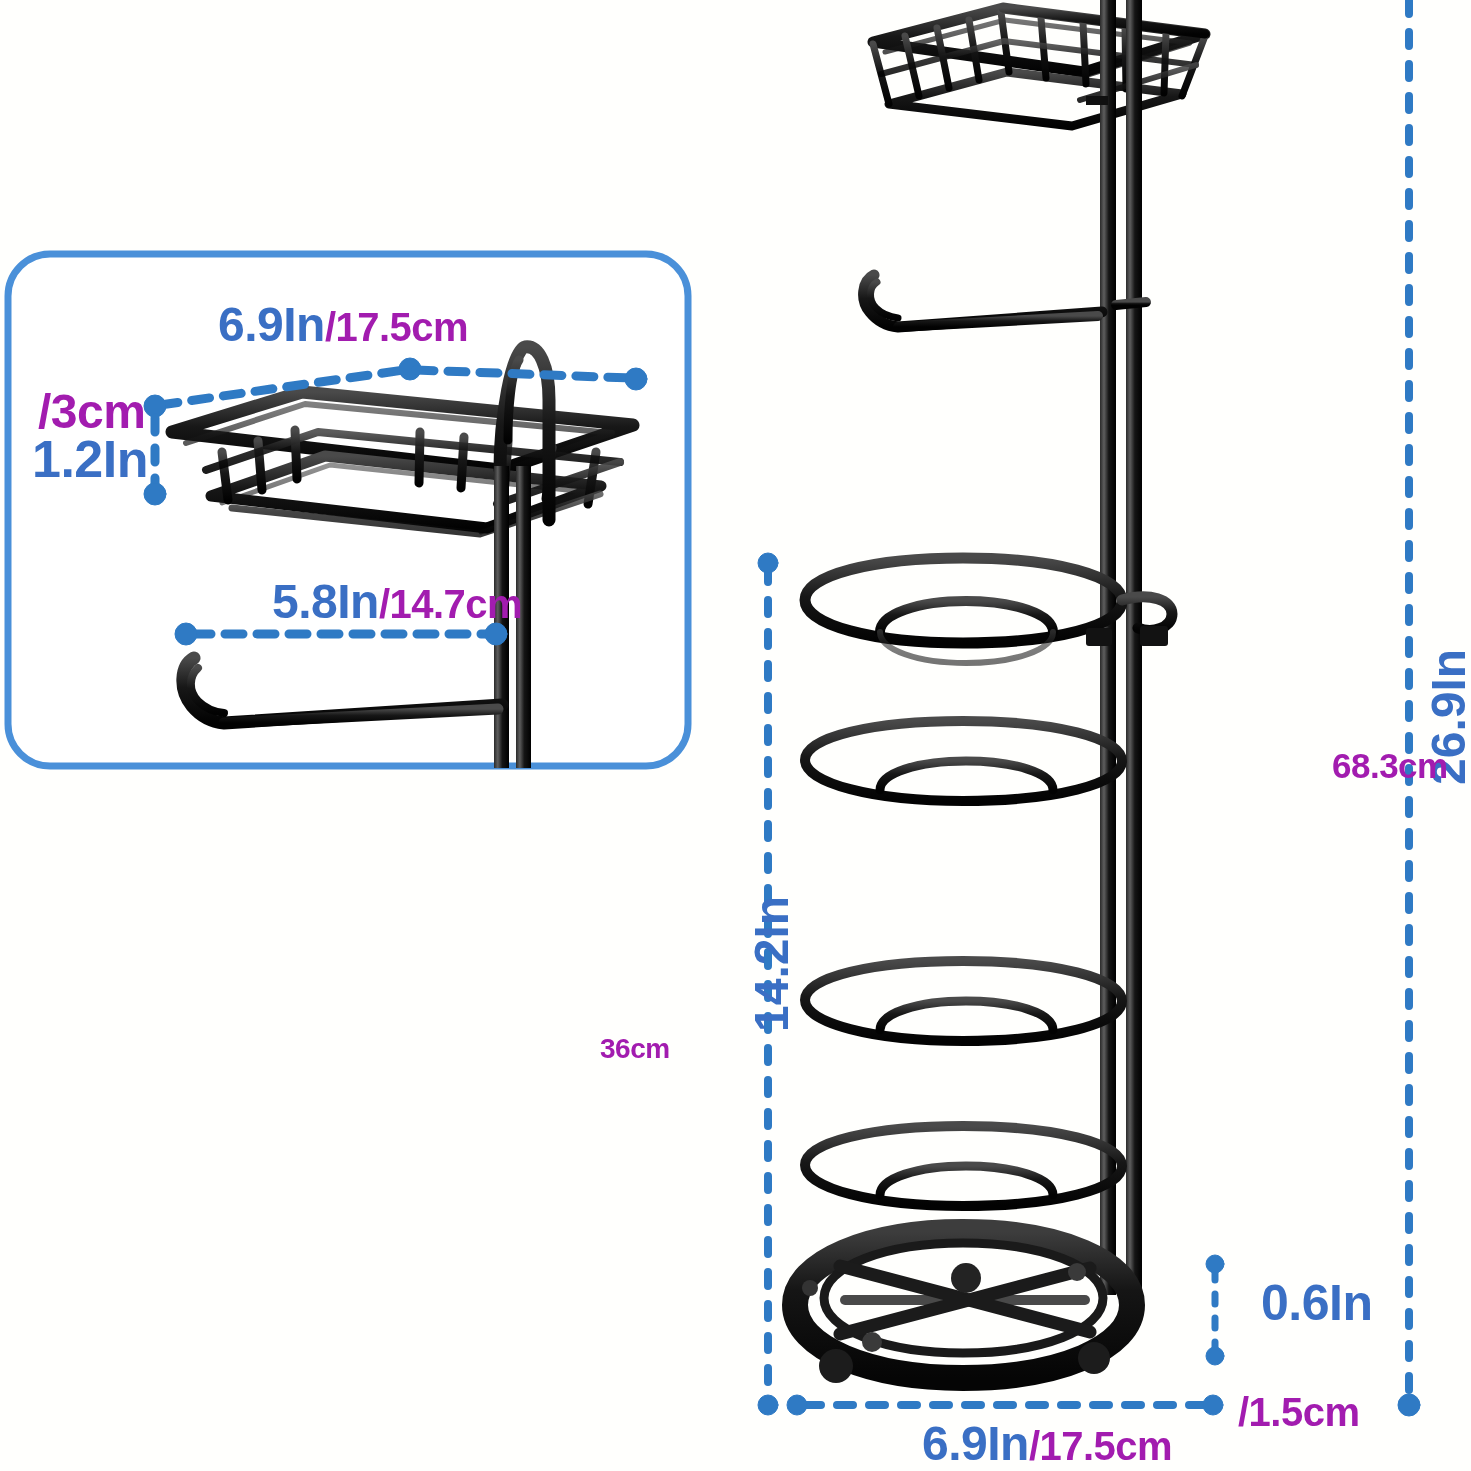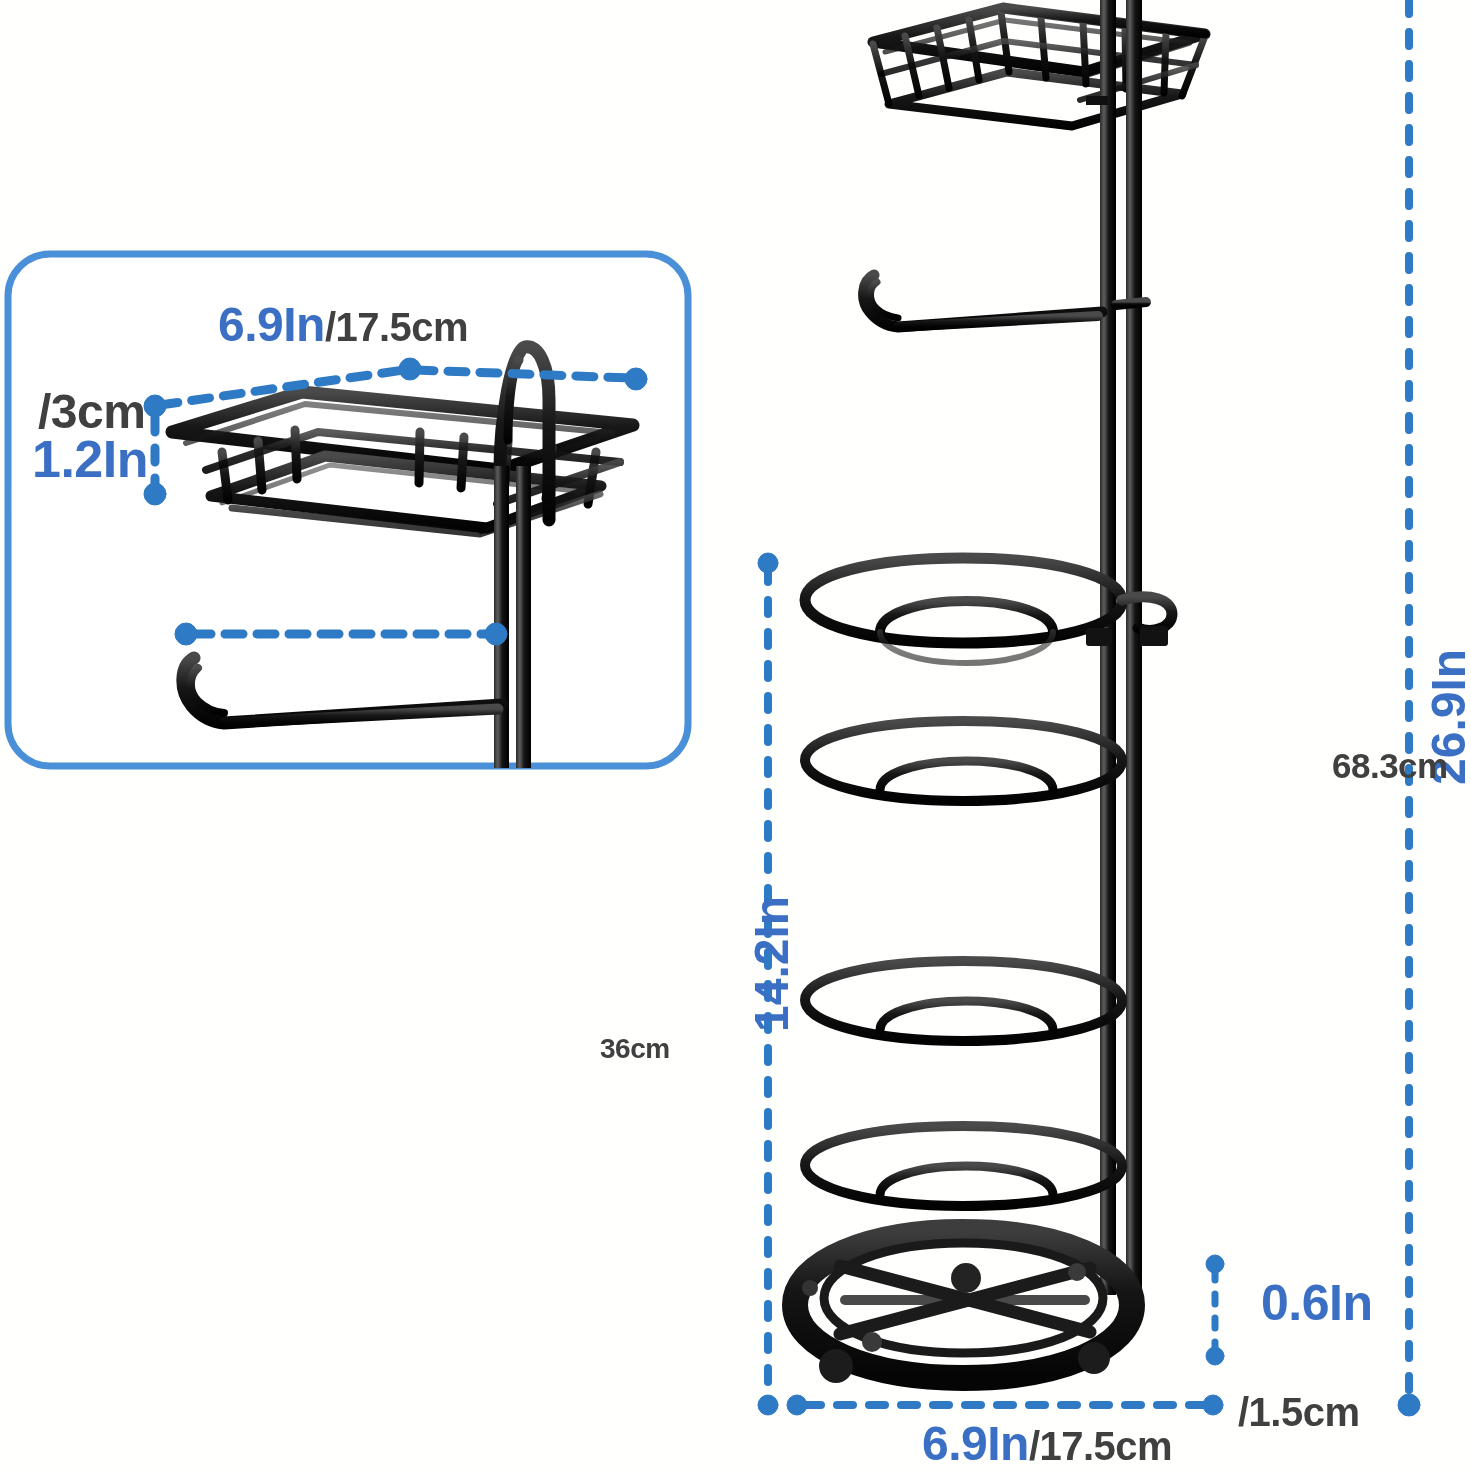--- a/index.html
+++ b/index.html
@@ -26,21 +26,21 @@
     white-space: nowrap;
     font-family: "Liberation Sans", sans-serif;
     font-weight: bold;
     letter-spacing: -0.5px;
     line-height: 1;
   }
   .inch {
     color: #3a6fc4;
   }
   .cm {
-    color: #404040;
+    color: #a21caf;
   }
   .lbl-stack {
     position: absolute;
     white-space: nowrap;
     font-family: "Liberation Sans", sans-serif;
     font-weight: bold;
     line-height: 1.02;
   }
   .rot90 {
     transform-origin: 0 0;
@@ -289,14 +289,17 @@
   </div>
 
 
   <div class="dim-label" style="left:38px; top:388px; font-size:48px;">
     <span class="cm">/3cm</span>
   </div>
   <div class="dim-label" style="left:32px; top:433px; font-size:52px;">
     <span class="inch">1.2In</span>
   </div>
 
+  <div class="dim-label" style="left:272px; top:578px; font-size:48px;">
+    <span class="inch">5.8In</span><span class="cm" style="font-size:40px;">/14.7cm</span>
+  </div>
 
 </div>
 
 </body></html>

